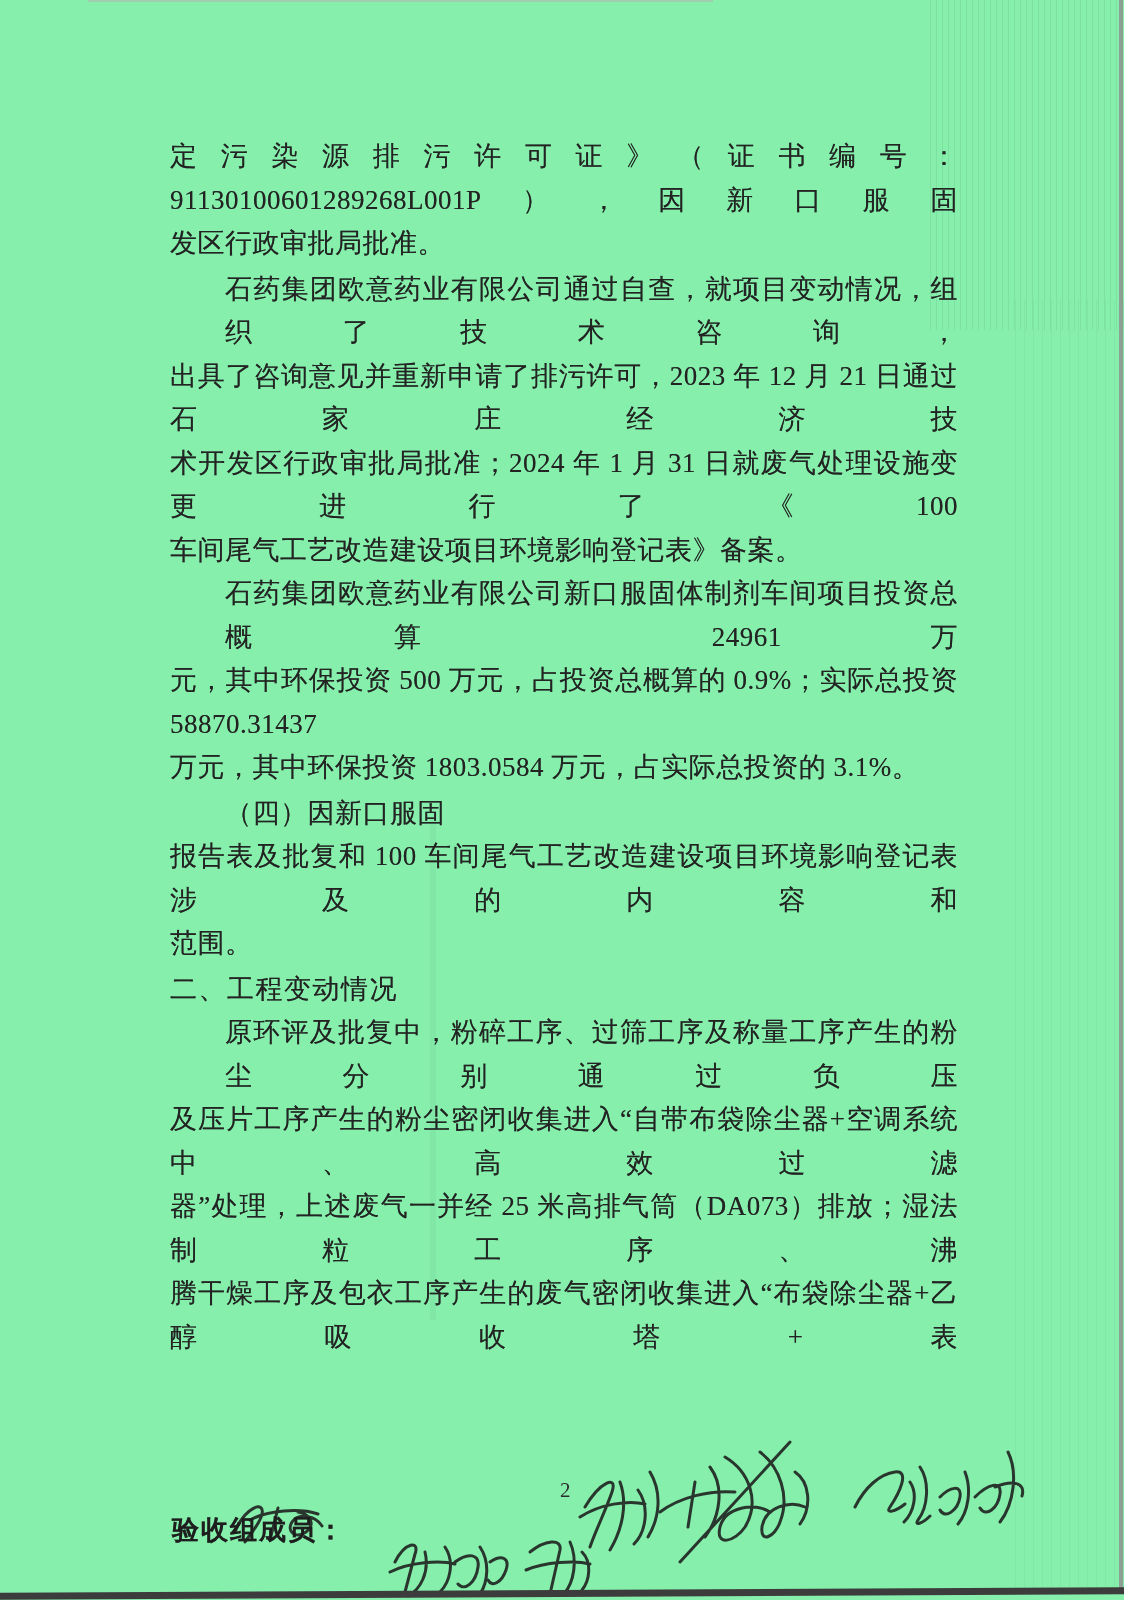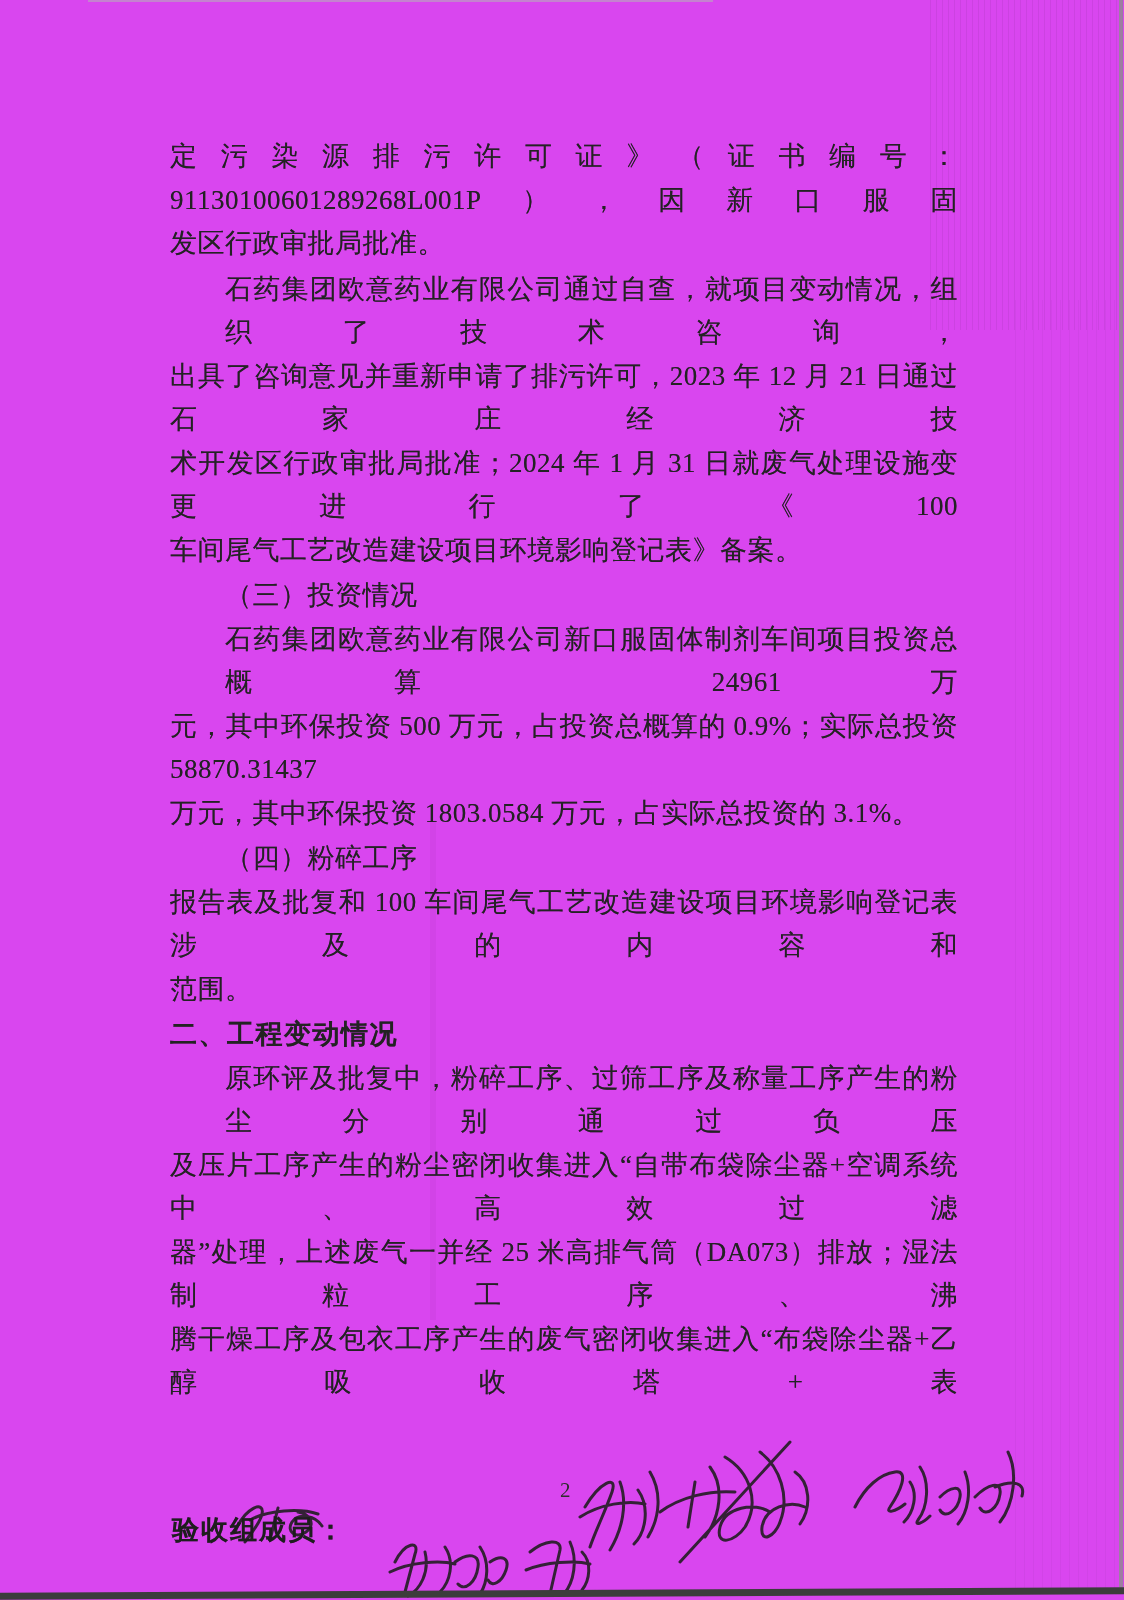--- a/index.html
+++ b/index.html
@@ -1,30 +1,30 @@
 <!DOCTYPE html>
 <html><head>
 <meta charset="utf-8">
 <style>
   html,body{margin:0;padding:0;}
   .page{
     position:relative;width:1124px;height:1600px;overflow:hidden;
-    background:#d946ef;
+    background:#86efac;
     font-family:"Liberation Serif","DejaVu Serif",serif;
     color:#232323;
   }
   .content{
     position:absolute;left:170px;top:135px;width:788px;
     font-size:27px;line-height:43.5px;letter-spacing:.5px;
   }
   .line{white-space:normal;text-shadow:0 0 .5px rgba(0,0,0,.45);}
   .indent{padding-left:55px;}
   .fill{text-align:justify;text-align-last:justify;}
   .para{margin-top:2px;}
-  .heading{font-weight:bold;font-family:"Liberation Sans","DejaVu Sans",sans-serif;letter-spacing:1.5px;}
+  .heading{font-weight:normal;font-family:"Liberation Sans","DejaVu Sans",sans-serif;letter-spacing:1.5px;}
   .members-label{
     position:absolute;left:172px;top:1512px;
     font-weight:bold;font-family:"Liberation Sans","DejaVu Sans",sans-serif;
     font-size:27px;letter-spacing:2px;color:#1e1e1e;
     text-shadow:0 0 .5px rgba(0,0,0,.5);
   }
   .page-number{
     position:absolute;left:560px;top:1478px;
     font-size:21px;color:#2e2e2e;font-family:"Liberation Serif",serif;
   }
@@ -51,25 +51,24 @@
 
 <div class="page">
 
   <div class="content">
       <div class="line fill">定污染源排污许可证》（证书编号：91130100601289268L001P），因新口服固</div>
       <div class="line">发区行政审批局批准。</div>
       <div class="line para indent fill">石药集团欧意药业有限公司通过自查，就项目变动情况，组织了技术咨询，</div>
       <div class="line fill">出具了咨询意见并重新申请了排污许可，2023 年 12 月 21 日通过石家庄经济技</div>
       <div class="line fill">术开发区行政审批局批准；2024 年 1 月 31 日就废气处理设施变更进行了《100</div>
       <div class="line">车间尾气工艺改造建设项目环境影响登记表》备案。</div>
-      <div class="line para indent">（三）投资情况</div>
       <div class="line indent fill">石药集团欧意药业有限公司新口服固体制剂车间项目投资总概算 24961 万</div>
       <div class="line fill">元，其中环保投资 500 万元，占投资总概算的 0.9%；实际总投资 58870.31437</div>
       <div class="line">万元，其中环保投资 1803.0584 万元，占实际总投资的 3.1%。</div>
-      <div class="line para indent">（四）粉碎工序</div>
+      <div class="line para indent">（四）因新口服固</div>
       <div class="line fill">报告表及批复和 100 车间尾气工艺改造建设项目环境影响登记表涉及的内容和</div>
       <div class="line">范围。</div>
       <div class="line para heading">二、工程变动情况</div>
       <div class="line indent fill">原环评及批复中，粉碎工序、过筛工序及称量工序产生的粉尘分别通过负压</div>
       <div class="line fill">及压片工序产生的粉尘密闭收集进入“自带布袋除尘器+空调系统中、高效过滤</div>
       <div class="line fill">器”处理，上述废气一并经 25 米高排气筒（DA073）排放；湿法制粒工序、沸</div>
       <div class="line fill">腾干燥工序及包衣工序产生的废气密闭收集进入“布袋除尘器+乙醇吸收塔+表</div>
     </div>
 
   <div class="members-label">验收组成员：</div>

